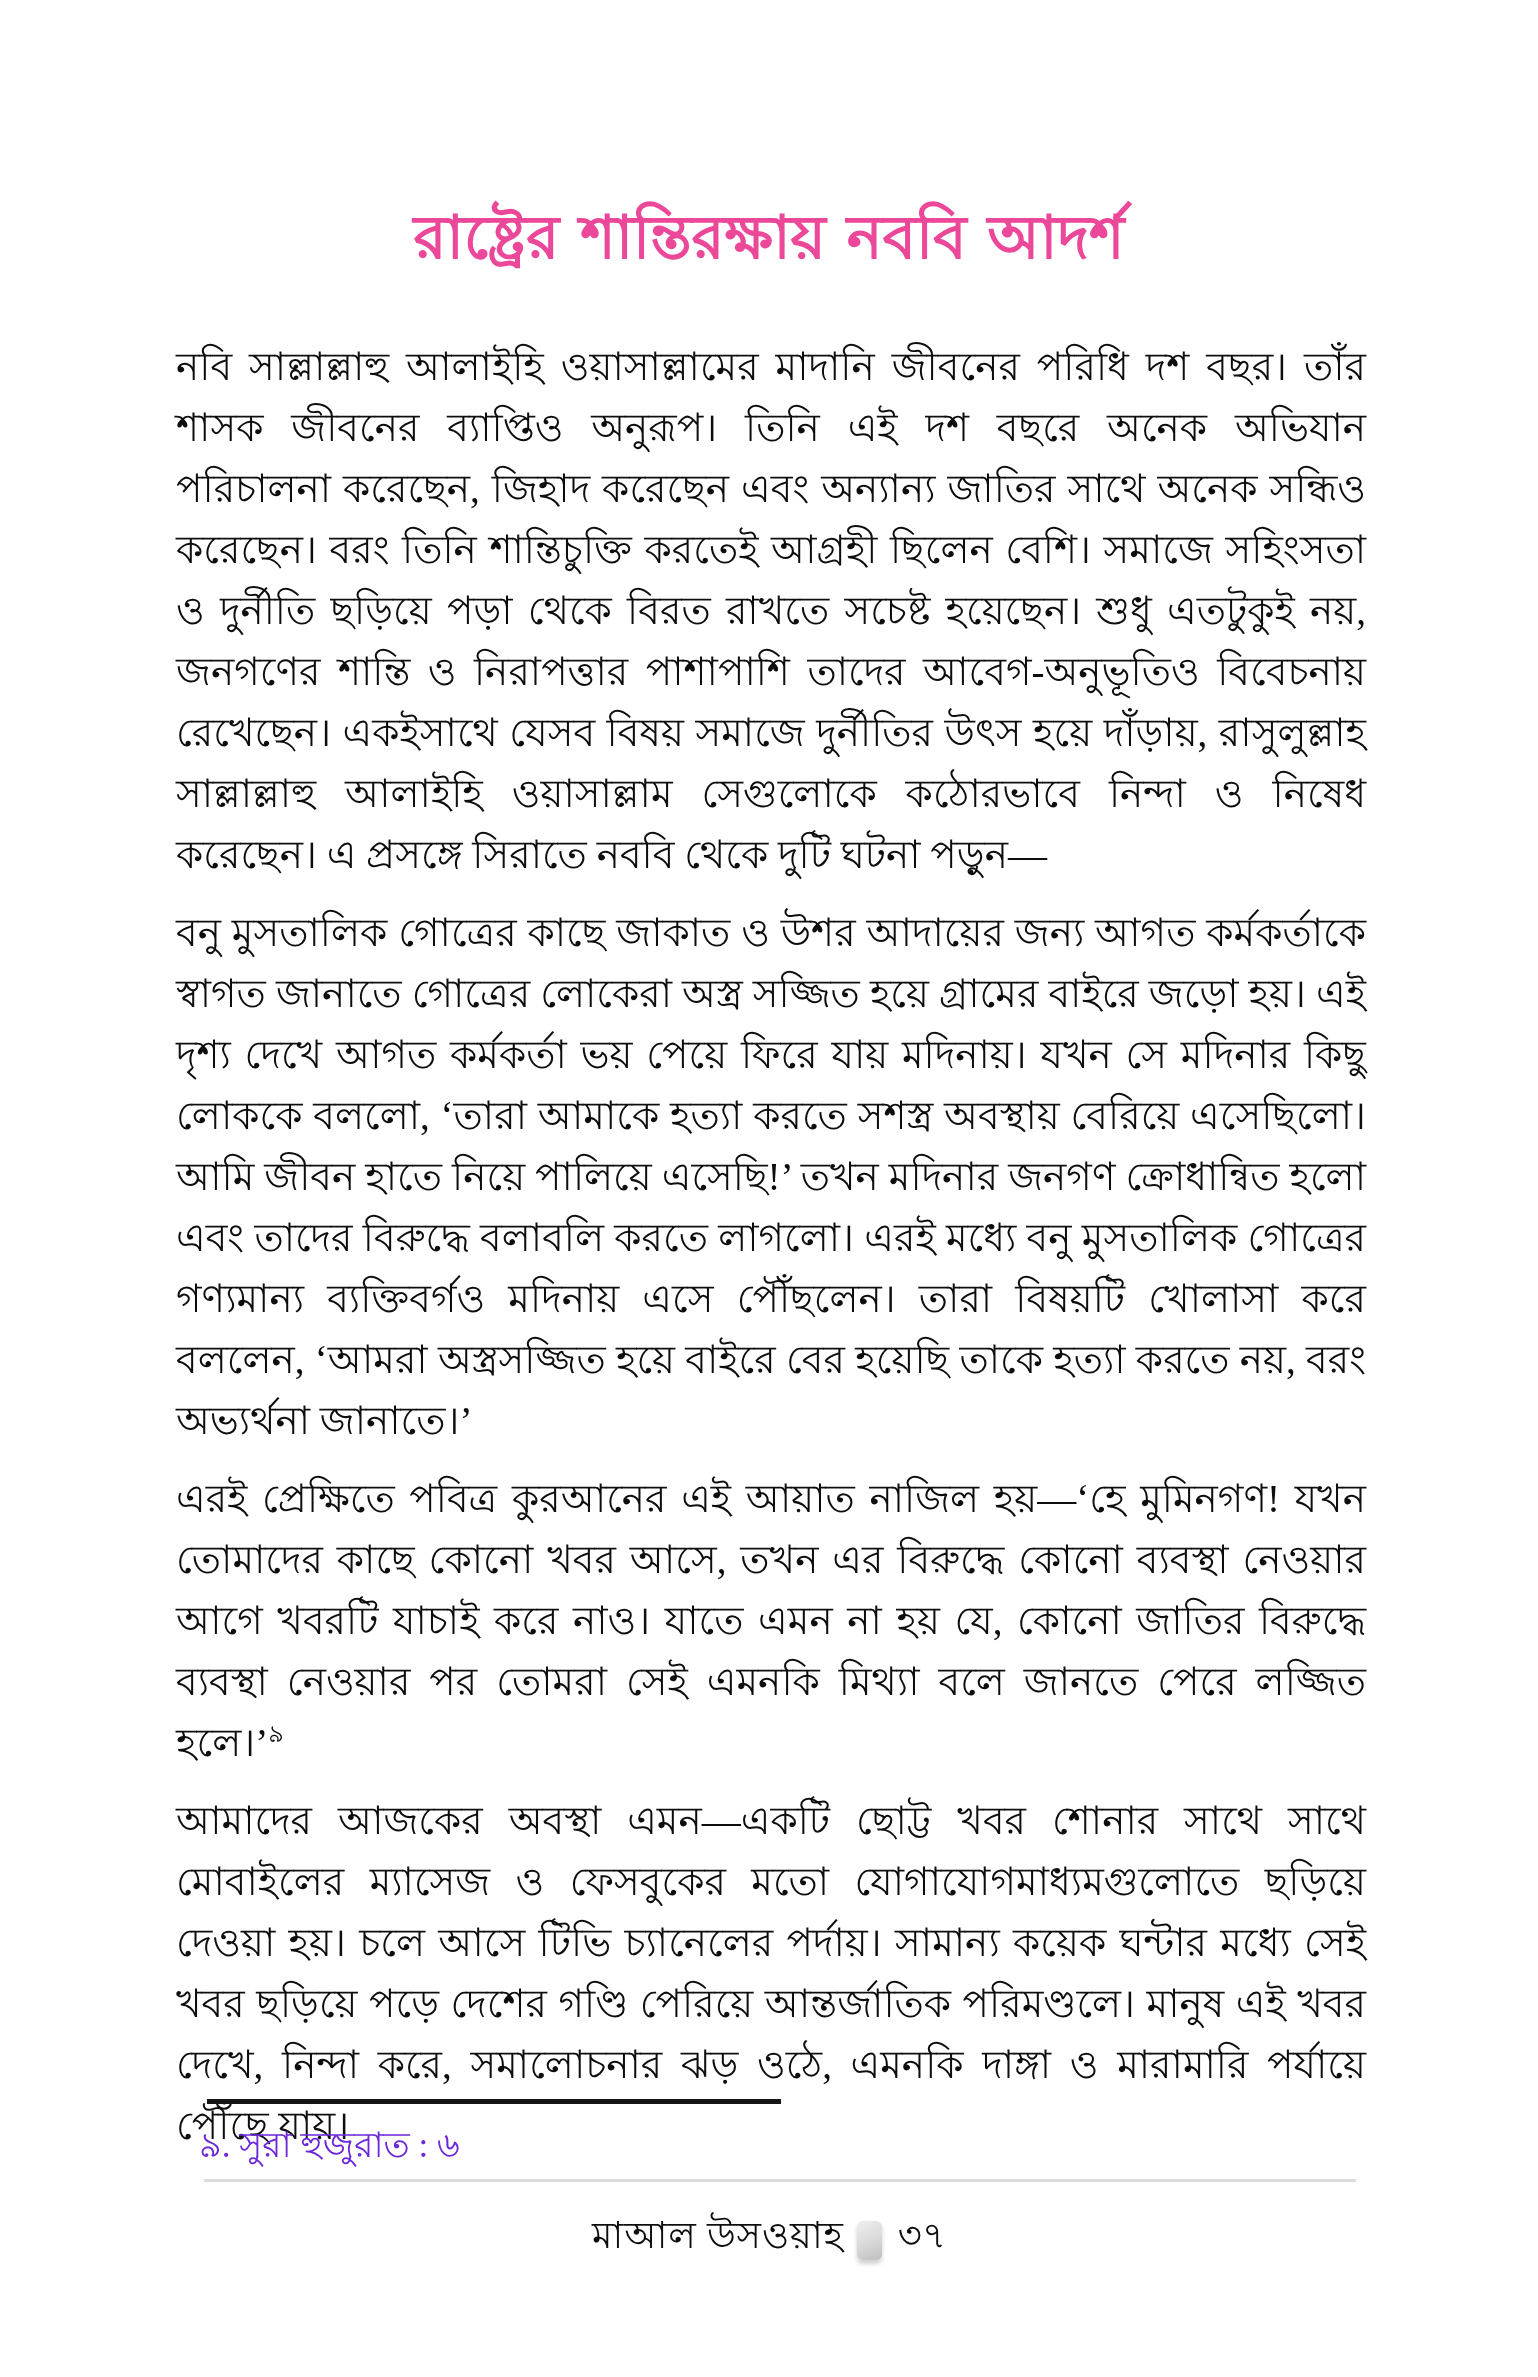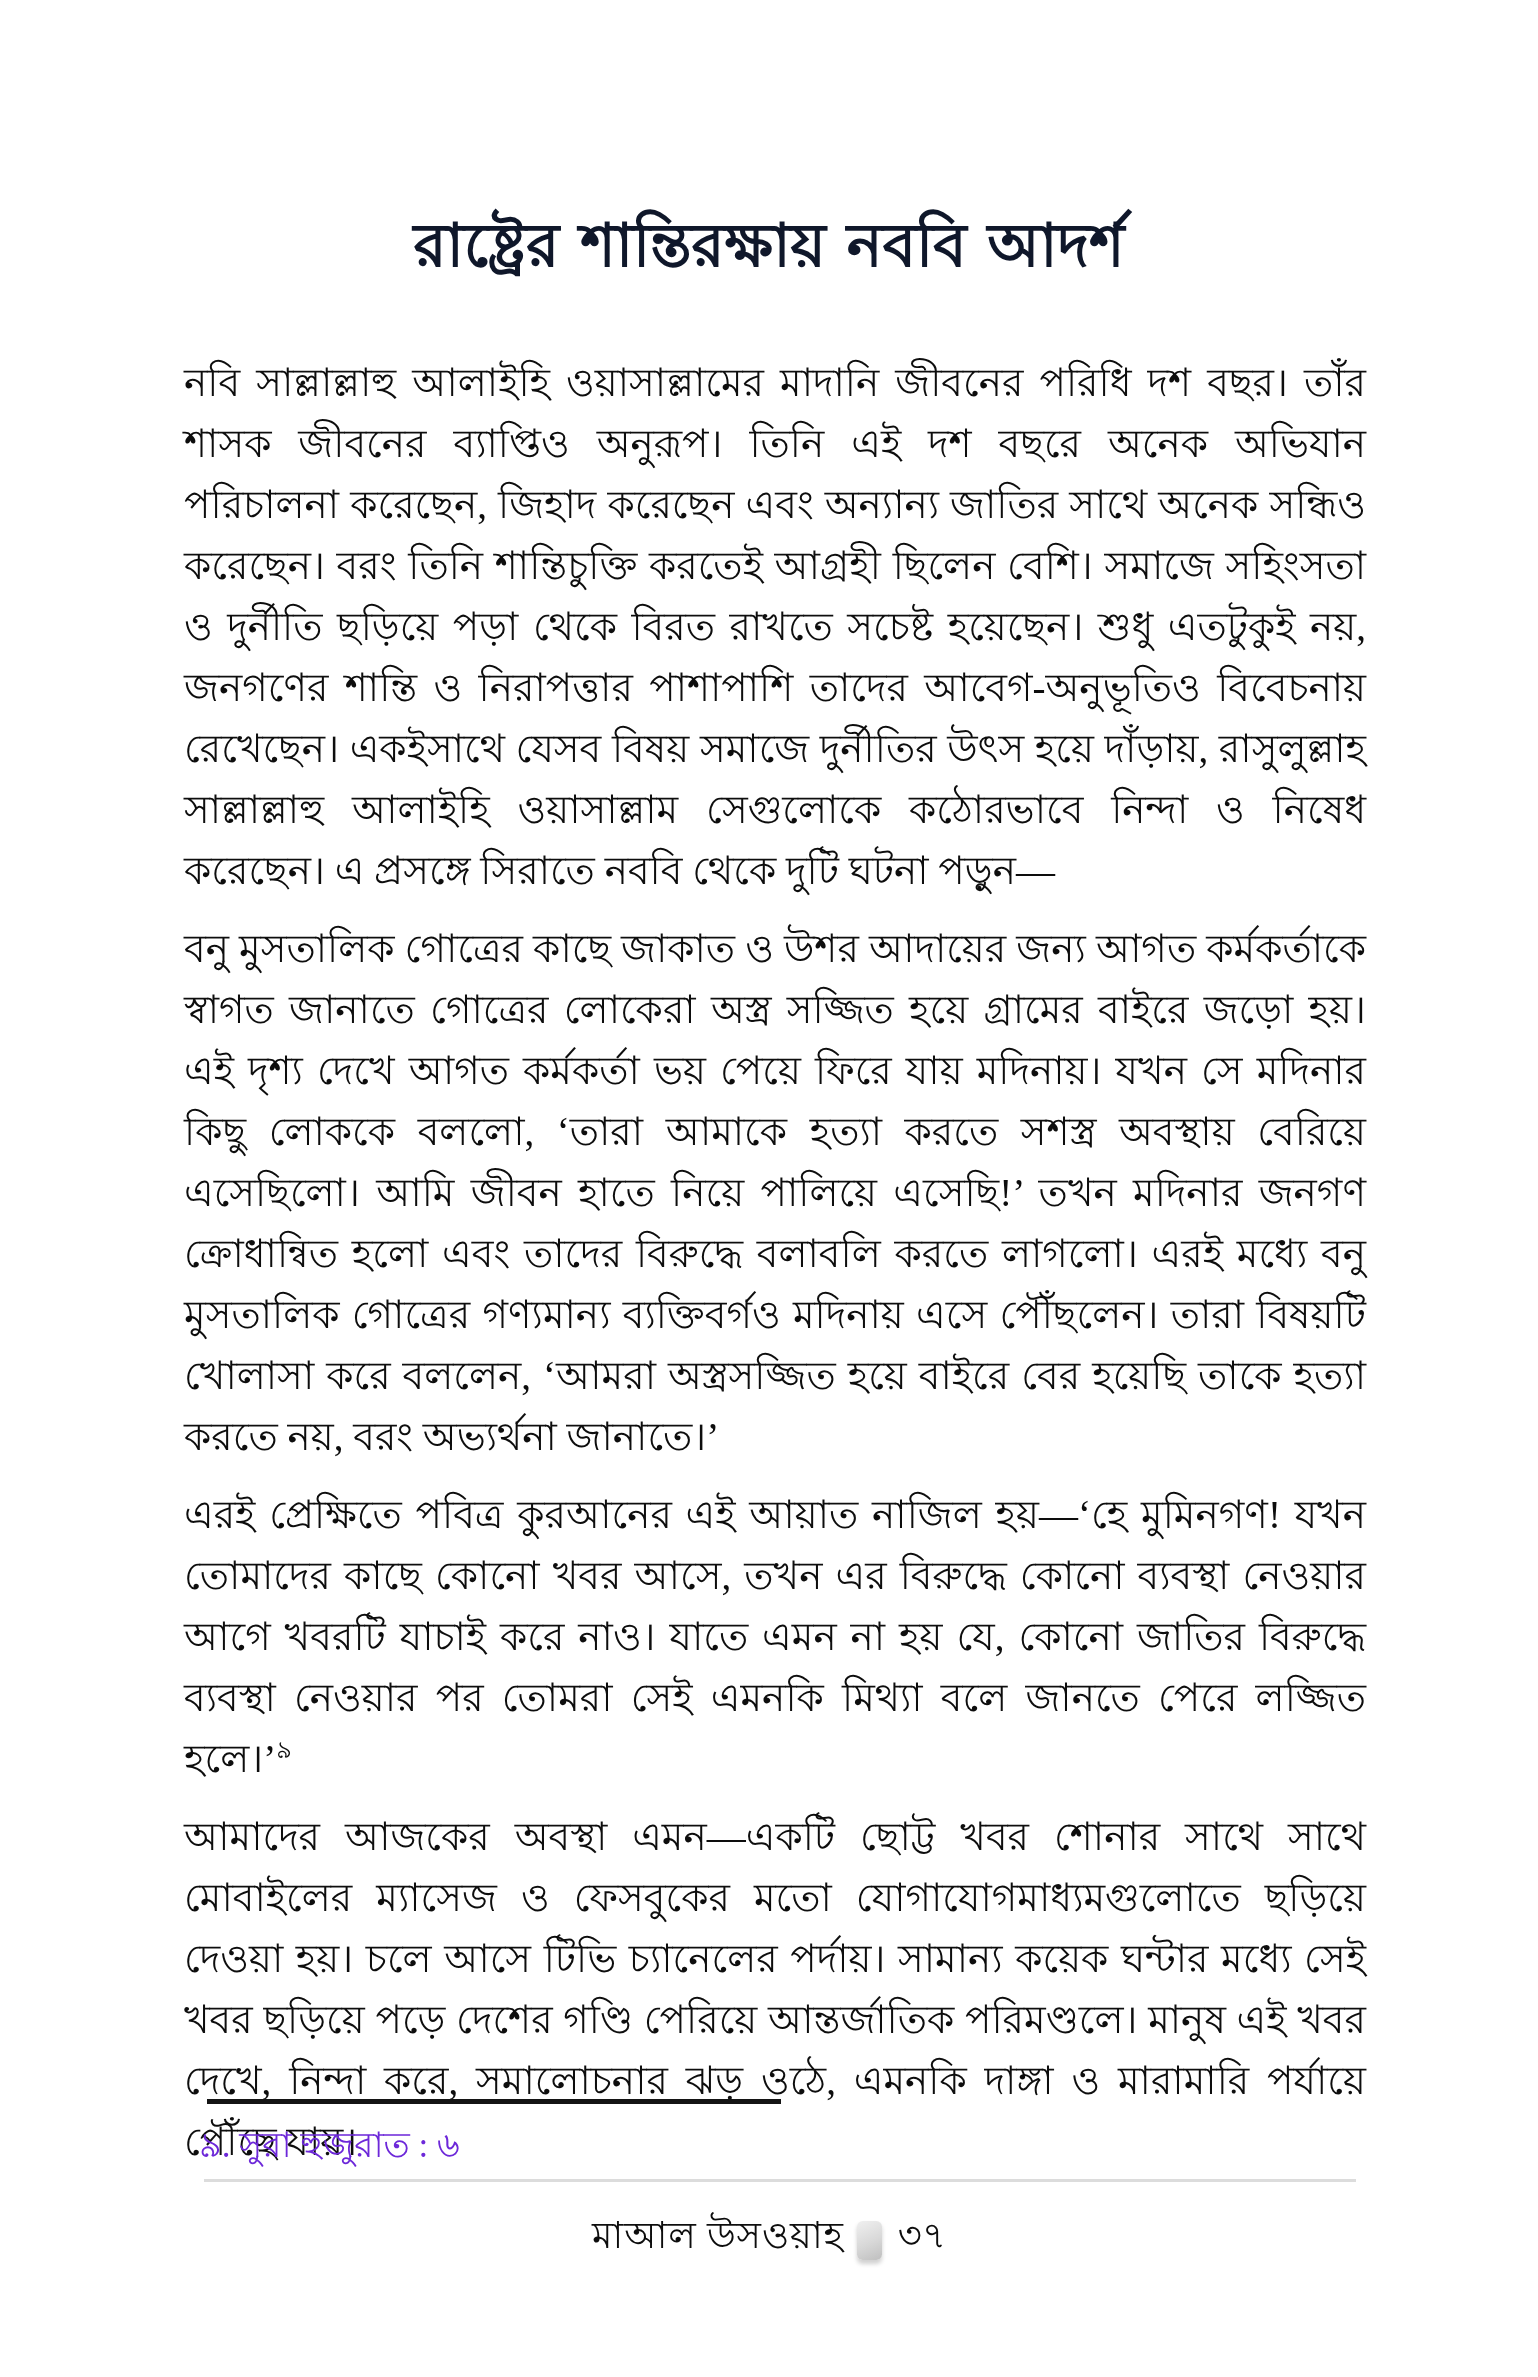--- a/index.html
+++ b/index.html
@@ -10,34 +10,34 @@
   .page {
     position: relative;
     width: 1538px;
     height: 2377px;
     background: #ffffff;
     color: #111111;
     font-family: "Liberation Serif", "DejaVu Serif", serif;
     overflow: hidden;
   }
   .page-title {
-    margin: 8px;
+    margin: 0;
     padding-top: 198px;
     text-align: center;
     font-family: "DejaVu Sans", "Liberation Sans", sans-serif;
     font-weight: bold;
     font-size: 60px;
     line-height: 1.3;
-    color: #0f172a;
+    color: #ec4899;
   }
   .body-text {
     padding: 60px 172px 0 172px;
   }
   .body-text p {
-    margin: 0 0 17px 12px;
+    margin: 0 0 17px 4px;
     font-size: 39px;
     line-height: 61px;
     text-align: justify;
     color: #0d0d0d;
   }
   .body-text p sup {
     font-size: 24px;
     line-height: 0;
   }
   .footnote-rule {

